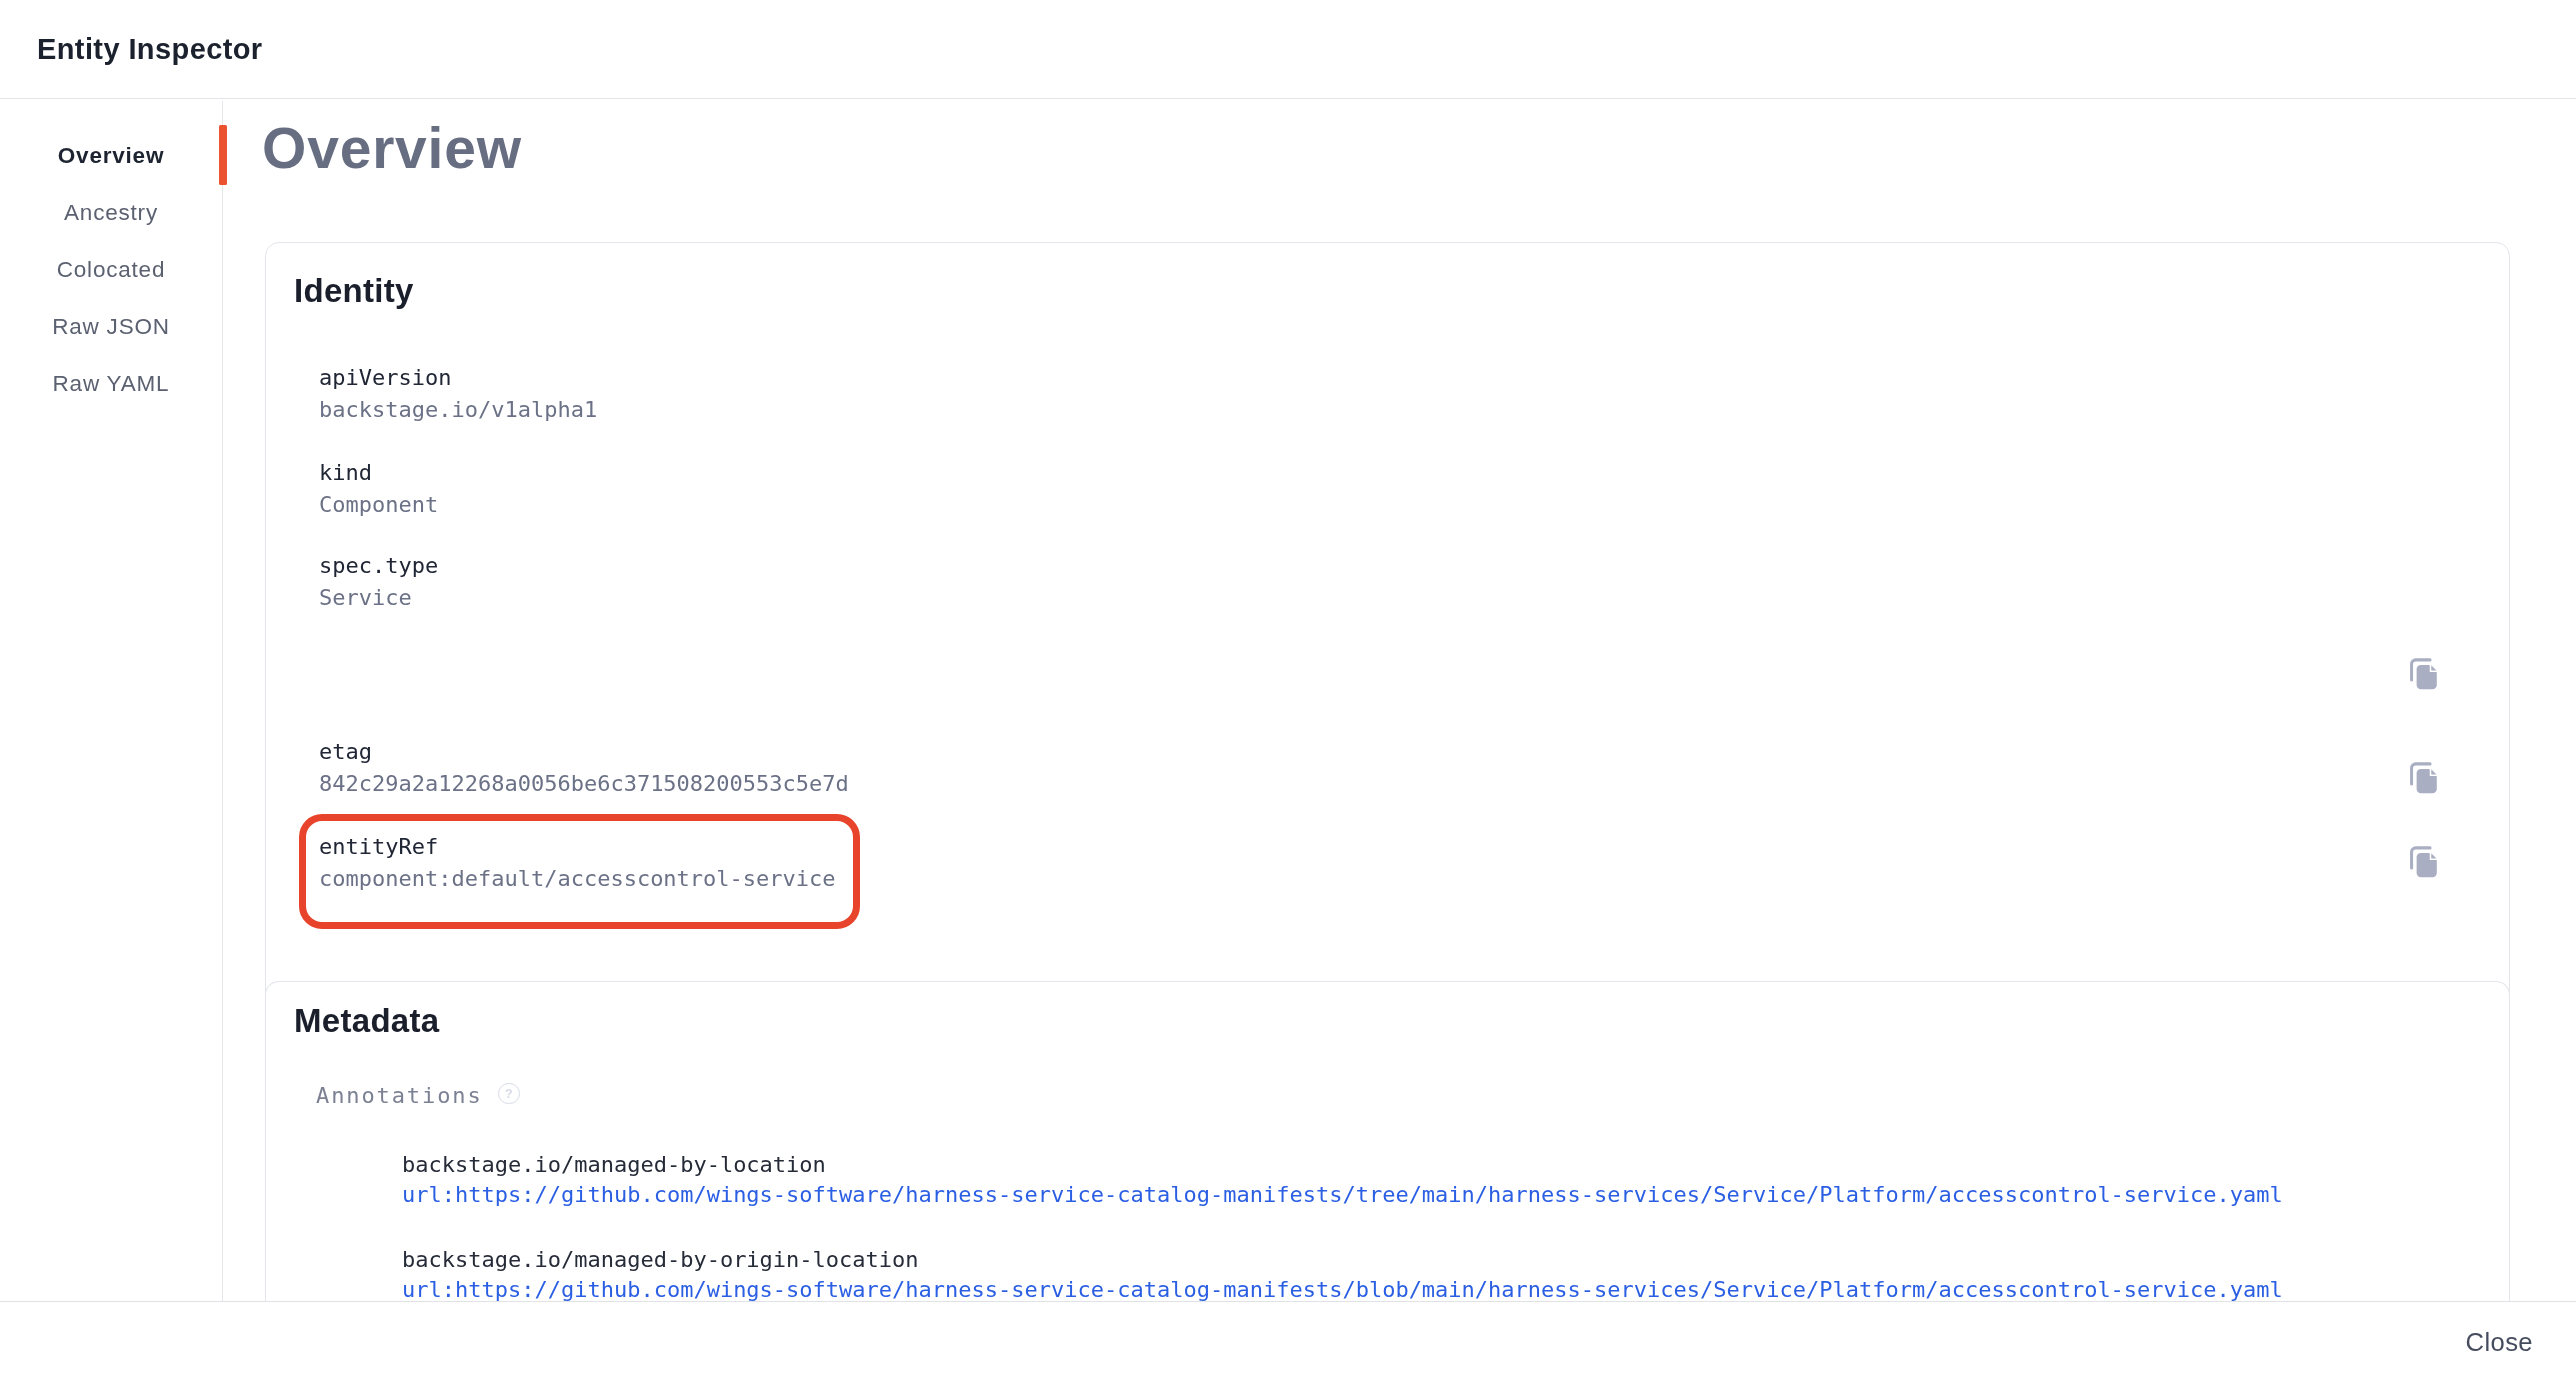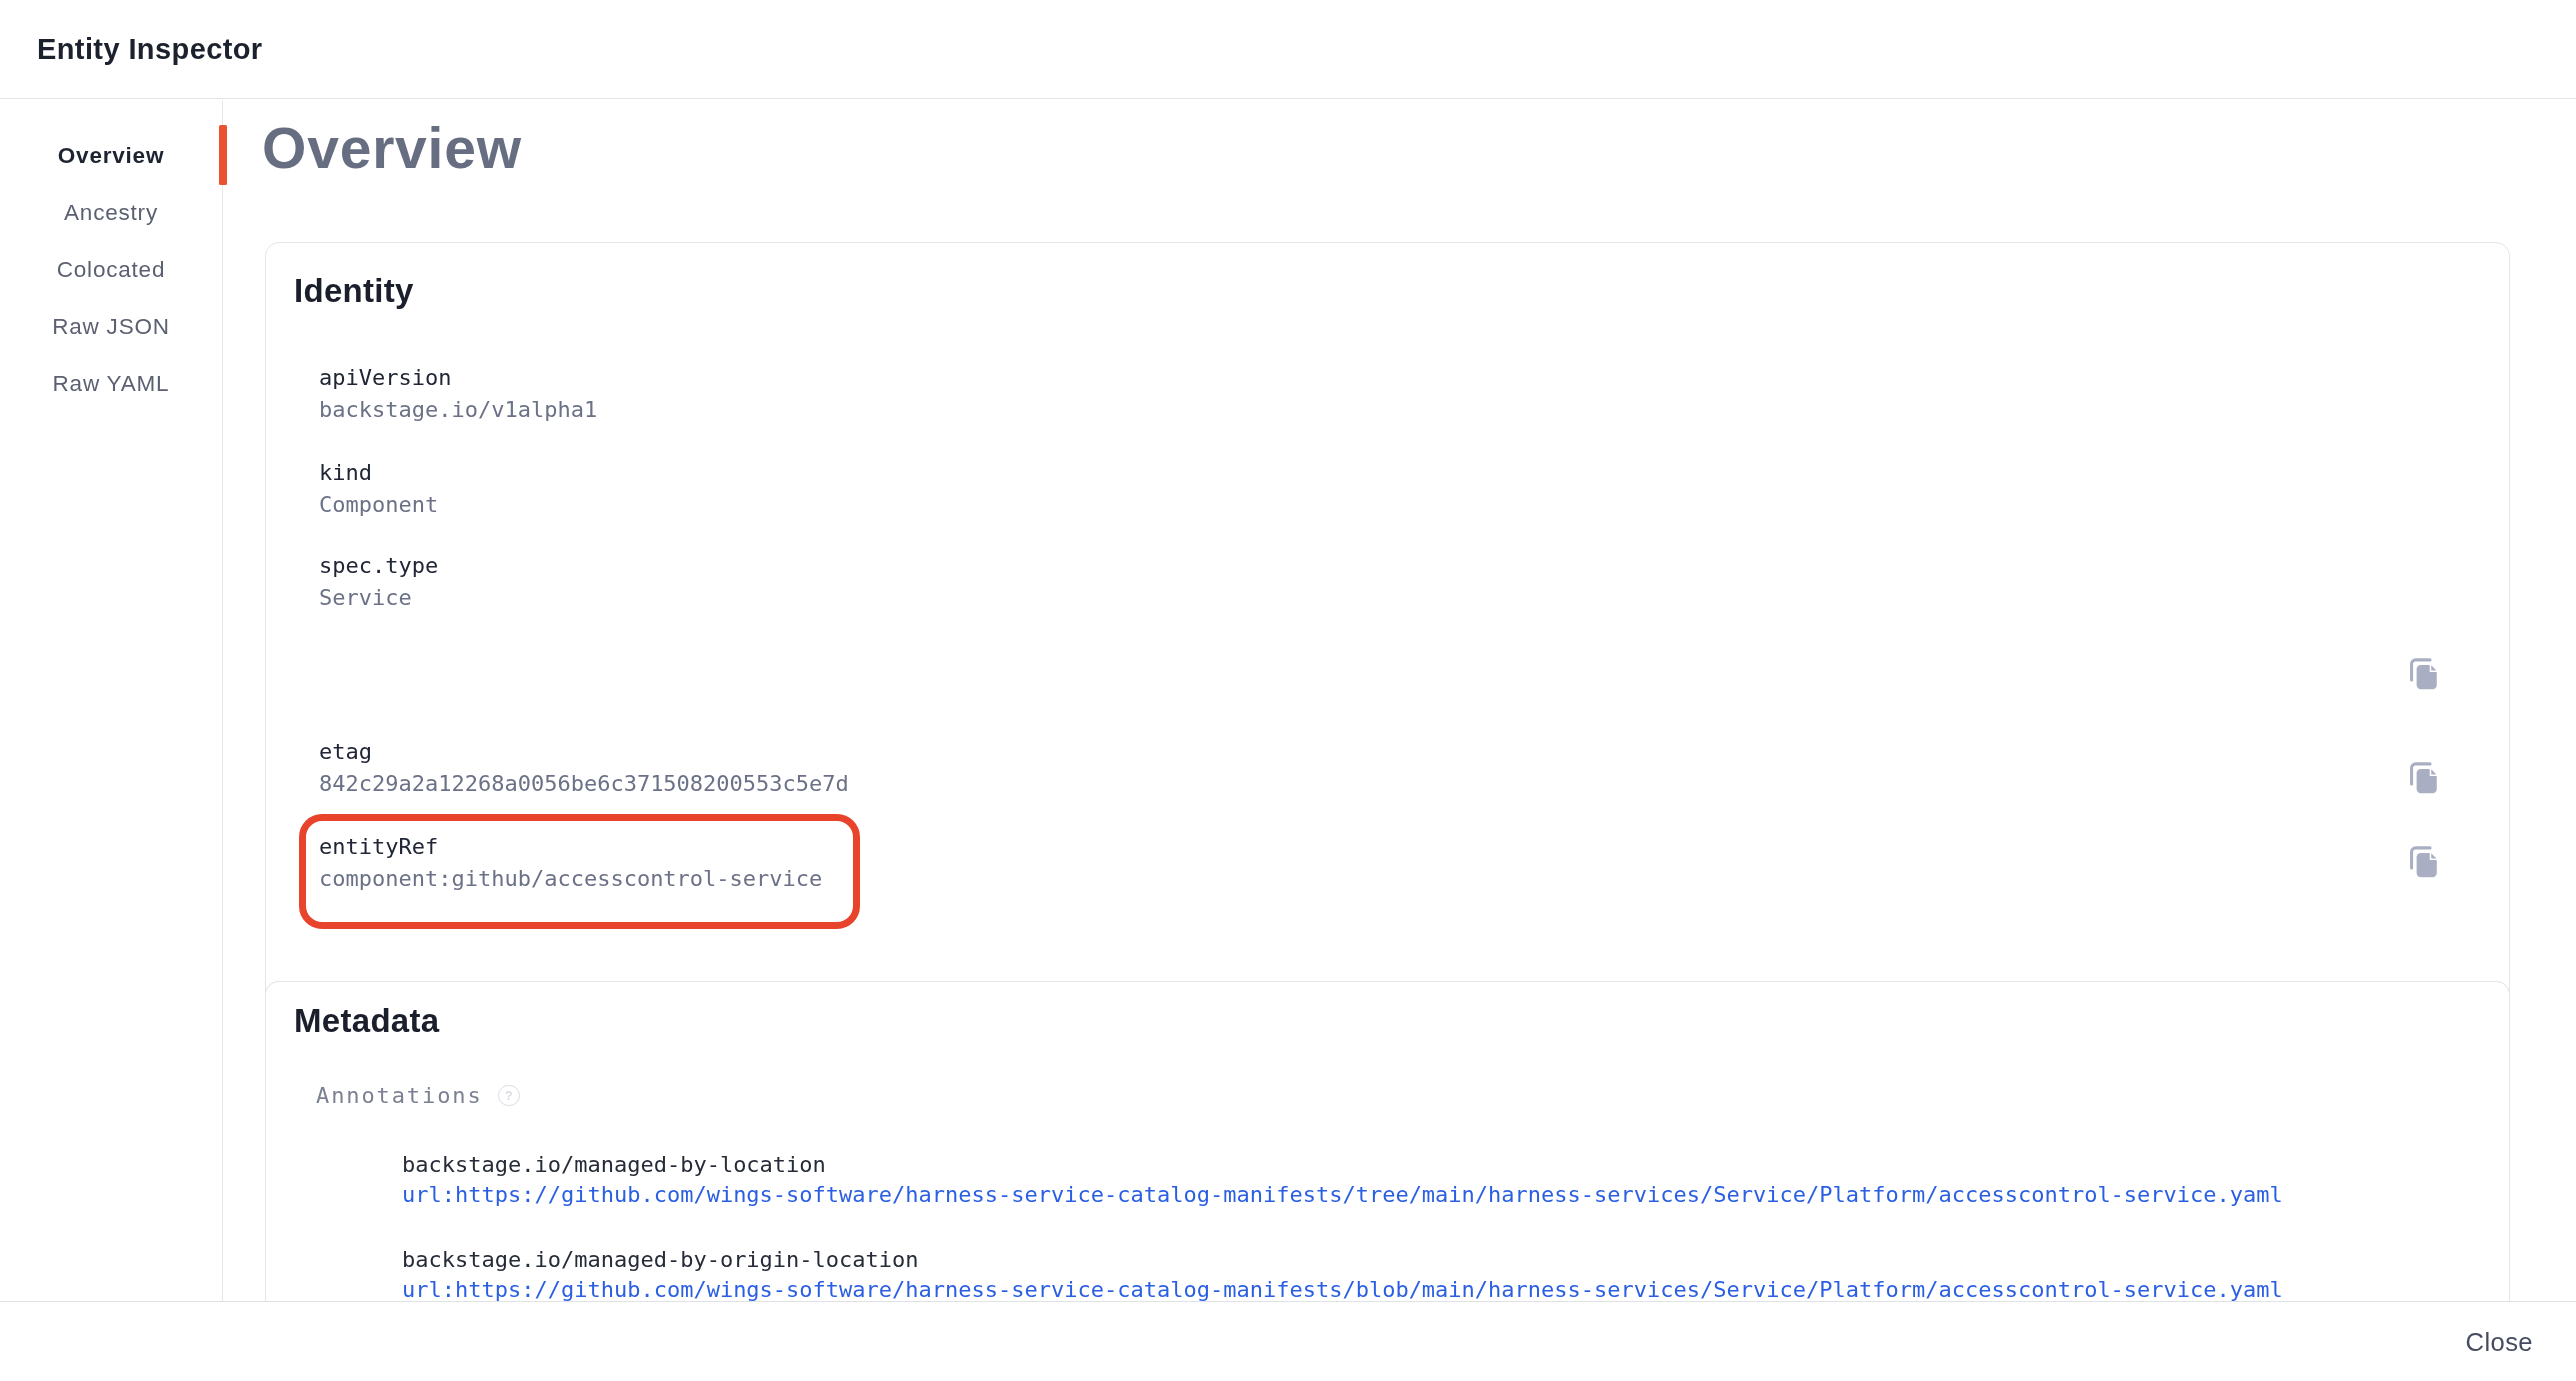--- a/index.html
+++ b/index.html
@@ -62,21 +62,21 @@
     padding:0;cursor:pointer;display:flex;align-items:center;justify-content:center;
   }
   .cb0{top:409px;} .cb1{top:513px;} .cb2{top:597px;}
   
   .highlight-box{
     position:absolute;left:74px;top:713px;width:547px;height:101px;
     border:7px solid #e8432b;border-radius:23px;pointer-events:none;z-index:3;
   }
   
   .annotations-row{
-    position:absolute;left:50px;top:101px;display:flex;align-items:center;gap:15.5px;
+    position:absolute;left:50px;top:101px;display:flex;gap:15.5px;
   }
   .annotations-label{font-size:22px;letter-spacing:1.9px;color:#7b8093;}
   .help-icon{
     width:19.4px;height:19.4px;border:1.9px solid #d8dbe7;border-radius:50%;
     display:flex;align-items:center;justify-content:center;
     font-size:13px;font-weight:700;color:#d8dbe7;cursor:pointer;
     font-family:"Liberation Sans", sans-serif;
   }
   .entry{position:absolute;left:136px;}
   .e0{top:170px;} .e1{top:265px;}
@@ -134,21 +134,21 @@
     <div class="fgroup g2">
       <div class="flabel mono">spec.type</div>
       <div class="fvalue mono">Service</div>
     </div>
     <div class="fgroup g4">
       <div class="flabel mono">etag</div>
       <div class="fvalue mono">842c29a2a12268a0056be6c371508200553c5e7d</div>
     </div>
     <div class="fgroup g5">
       <div class="flabel mono">entityRef</div>
-      <div class="fvalue mono">component:github/accesscontrol-service</div>
+      <div class="fvalue mono">component:default/accesscontrol-service</div>
     </div>
 
     <button class="copy-btn cb0" title="">
       <svg width="37" height="37" viewBox="0 0 44 44">
         <path d="M9 31 V12 a5 5 0 0 1 5 -5 h17" fill="none" stroke="#a9aec2" stroke-width="3.6" stroke-linecap="round"></path>
         <path d="M20 13 h10 l9 9 v15 a5 5 0 0 1 -5 5 H20 a5 5 0 0 1 -5 -5 V18 a5 5 0 0 1 5 -5 z" fill="#a9aec2"></path>
         <path d="M30.6 12.4 L39.6 21.4 L30.6 21.4 z" fill="#ffffff"></path>
         <path d="M32.4 13.5 l6.2 6.2 h-6.2 z" fill="#a9aec2"></path>
       </svg>
     </button>

